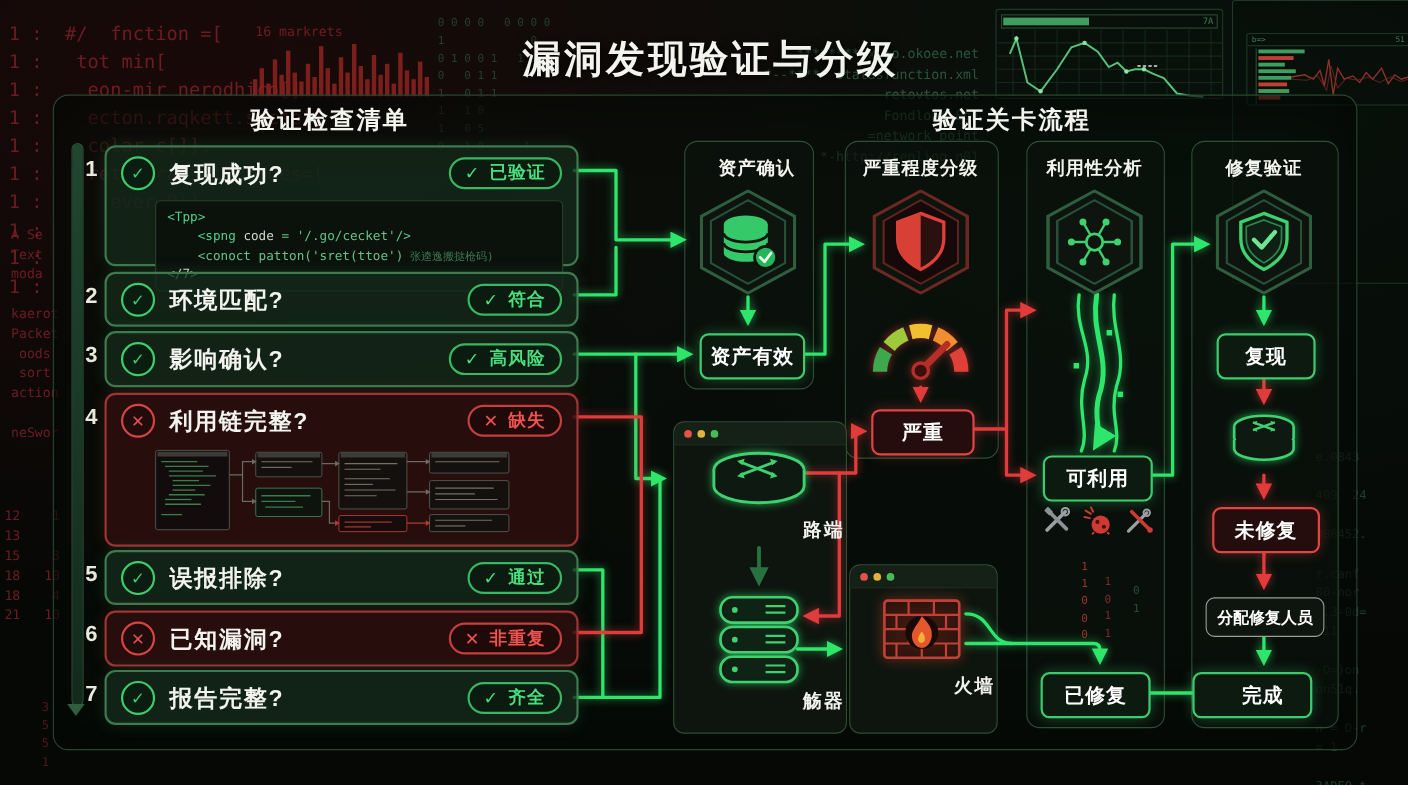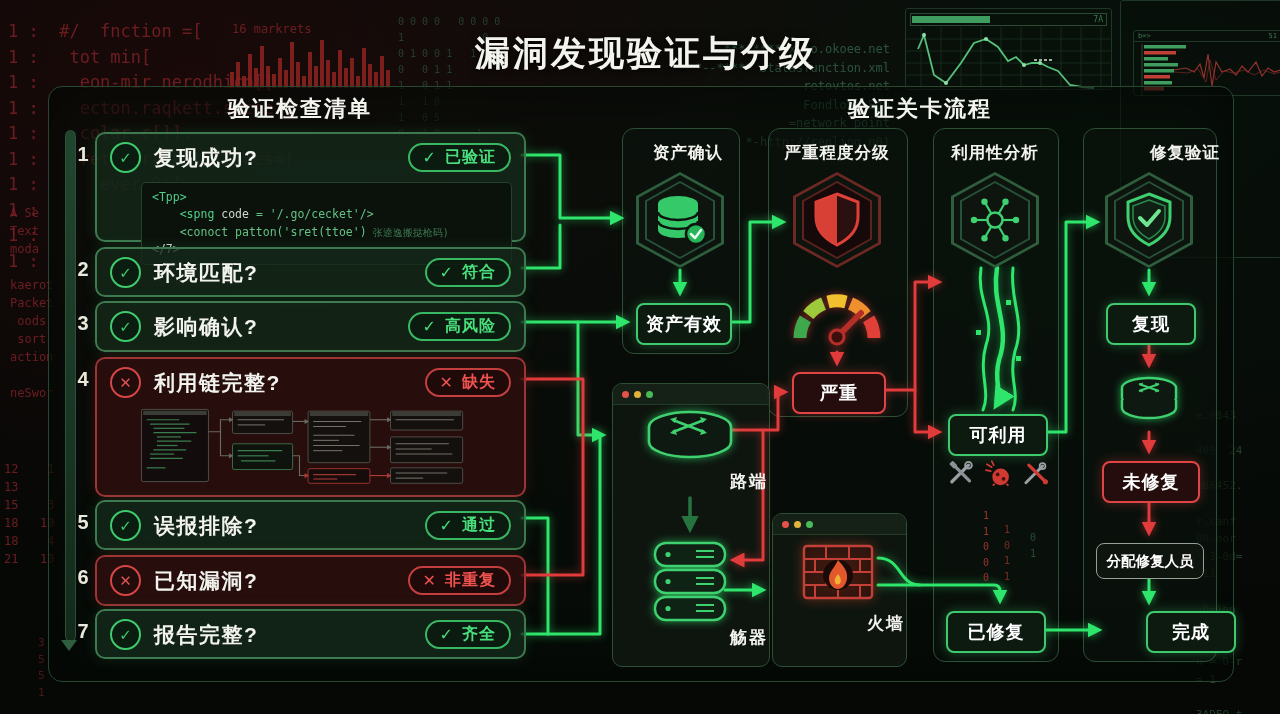--- a/index.html
+++ b/index.html
@@ -441,21 +441,21 @@
   </div>
 
   <div class="colpanel" style="left:622px;top:128px;width:116px;height:224px;"></div>
   <div class="colpanel" style="left:768px;top:128px;width:138px;height:287px;"></div>
   <div class="colpanel" style="left:933px;top:128px;width:124px;height:532px;"></div>
   <div class="colpanel" style="left:1083px;top:128px;width:132px;height:532px;"></div>
 
   <div class="abs colhead" style="left:622px;top:142px;width:132px;">资产确认</div>
   <div class="abs colhead" style="left:768px;top:142px;width:138px;">严重程度分级</div>
   <div class="abs colhead" style="left:933px;top:142px;width:124px;">利用性分析</div>
-  <div class="abs colhead" style="left:1083px;top:142px;width:132px;padding-left:36px;">修复验证</div>
+  <div class="abs colhead" style="left:1083px;top:142px;width:132px;">修复验证</div>
 
   <div class="hex" style="left:636px;top:172px;">
     <i class="h1"></i>
       <i class="h2"></i>
       <i class="h3"></i>
       <i class="h4"></i>
     <svg width="58" height="56" viewBox="0 0 58 56">
       <ellipse cx="27" cy="12" rx="20" ry="8" fill="#35c96a"></ellipse>
       <rect x="7" y="12" width="40" height="26" fill="#35c96a"></rect>
       <ellipse cx="27" cy="38" rx="20" ry="8" fill="#35c96a"></ellipse>
@@ -530,21 +530,21 @@
     <circle cx="48" cy="54" r="7" fill="#3a0f0c" stroke="#b52f28" stroke-width="3"></circle>
   </svg>
 
   <div class="node g" style="left:636px;top:303px;width:92px;height:38px;">资产有效</div>
   <div class="node r" style="left:792px;top:372px;width:90px;height:38px;">严重</div>
   <div class="node g" style="left:948px;top:414px;width:96px;height:38px;">可利用</div>
   <div class="node g" style="left:946px;top:611px;width:96px;height:38px;">已修复</div>
   <div class="node g" style="left:1106px;top:303px;width:86px;height:38px;">复现</div>
   <div class="node r" style="left:1102px;top:461px;width:94px;height:38px;">未修复</div>
   <div class="node n" style="left:1096px;top:543px;width:106px;height:34px;">分配修复人员</div>
-  <div class="node g" style="left:1146px;top:611px;width:86px;height:38px;">完成</div>
+  <div class="node g" style="left:1084px;top:611px;width:86px;height:38px;padding-left:19px;">完成</div>
 
   <div class="abs" style="left:946px;top:458px;width:104px;display:flex;gap:8px;justify-content:center;z-index:3;">
     <svg width="30" height="30" viewBox="0 0 30 30">
       <path d="M6,24 L23,7" stroke="#98a0a4" stroke-width="3.4" stroke-linecap="round"></path>
       <path d="M8,7 L24,23" stroke="#8a9297" stroke-width="3.4" stroke-linecap="round"></path>
       <circle cx="23" cy="7" r="3.4" fill="none" stroke="#98a0a4" stroke-width="2"></circle>
       <rect x="4" y="4" width="7" height="5" rx="1" fill="#8a9297" transform="rotate(45 7.5 6.5)"></rect>
     </svg>
     <svg width="30" height="30" viewBox="0 0 30 30">
       <g stroke="#cf3a32" stroke-width="1.8" stroke-linecap="round">

